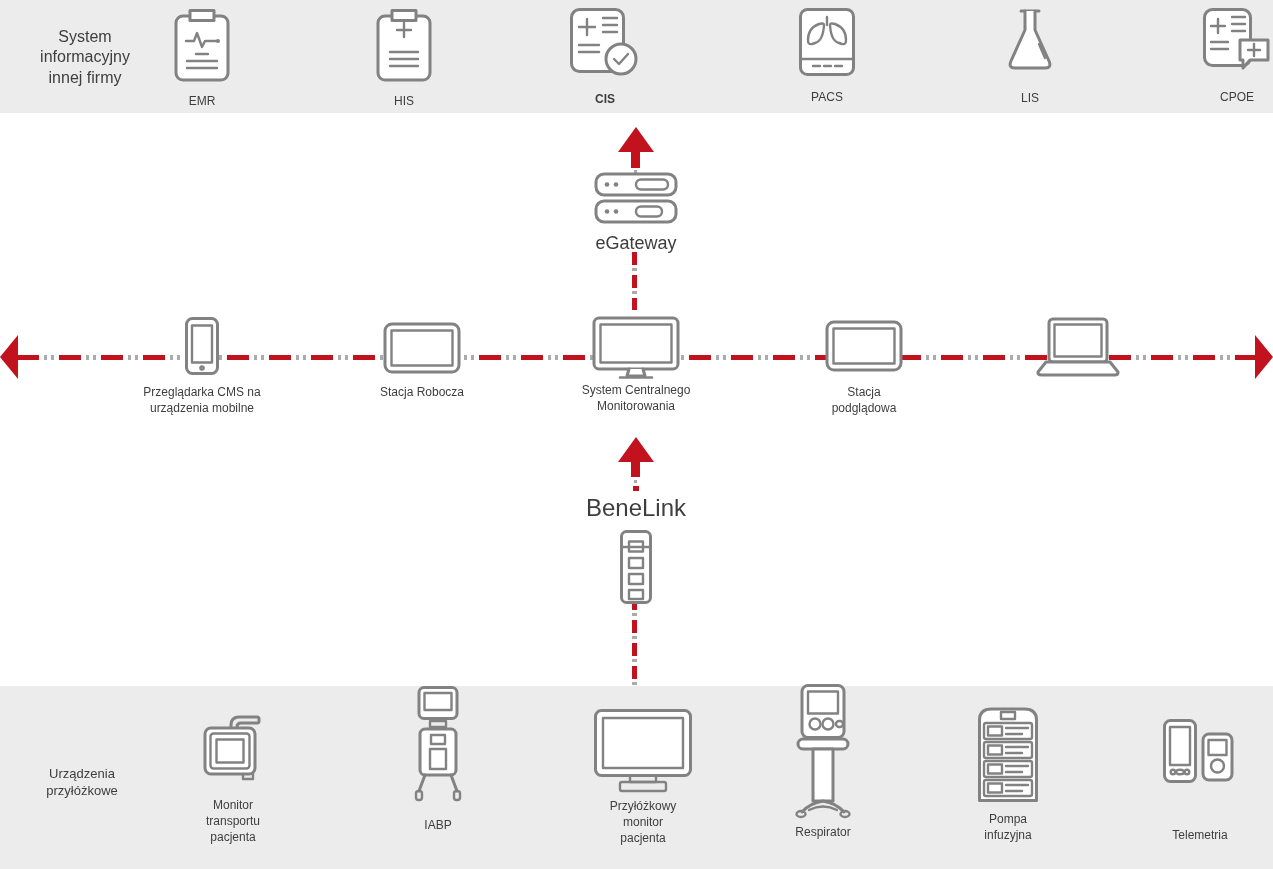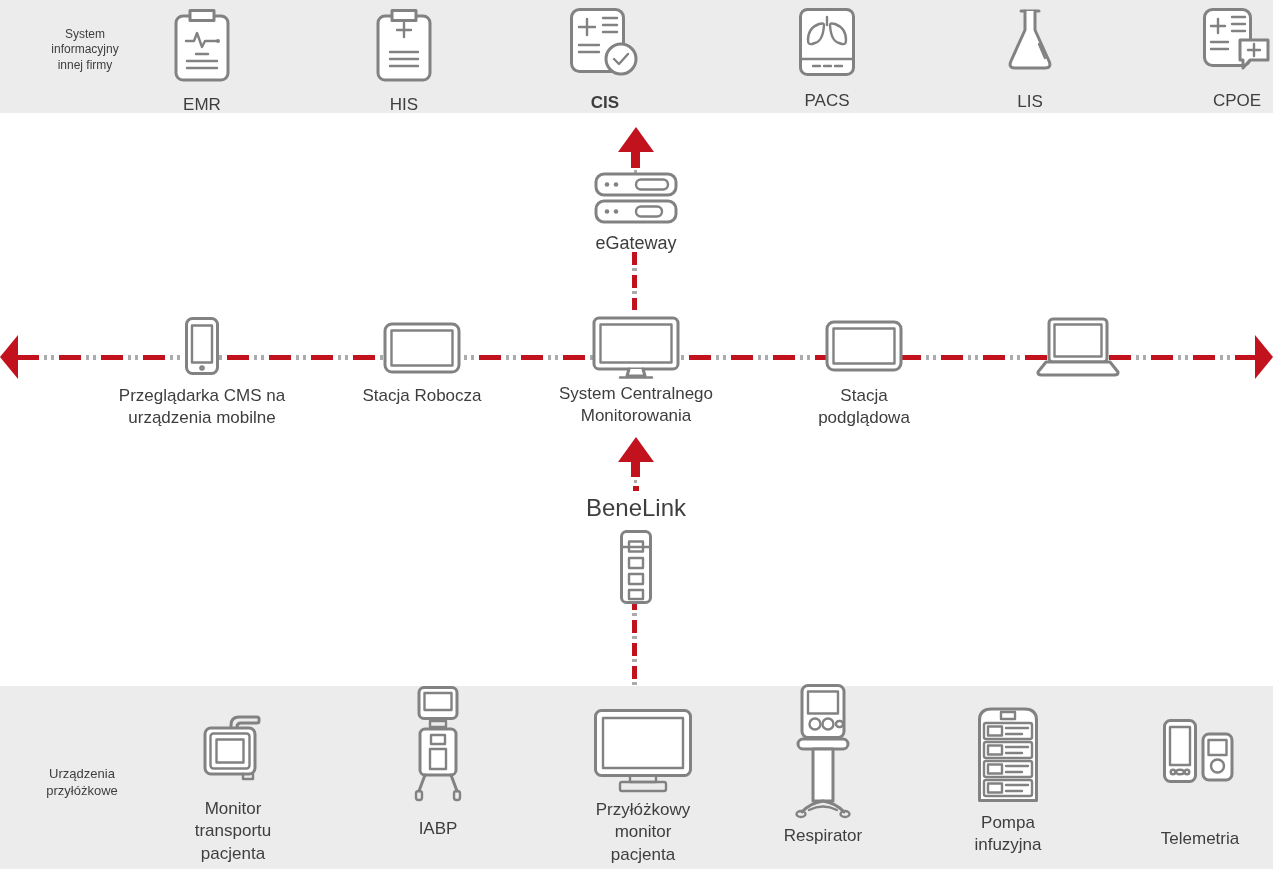--- a/index.html
+++ b/index.html
@@ -5,22 +5,22 @@
   html,body{margin:0;padding:0;background:#fff;}
   #canvas{
     position:relative;width:1273px;height:869px;overflow:hidden;background:#fff;
     font-family:"Liberation Sans","DejaVu Sans",sans-serif;color:#3e3e3e;
   }
   .band{position:absolute;left:0;width:1273px;background:#ececec;z-index:0;}
   #band-top{top:0;height:113px;}
   #band-bottom{top:686px;height:183px;}
   .lbl{white-space:pre-line;text-align:center;line-height:1.32;}
   .item{position:absolute;display:flex;flex-direction:column;align-items:center;z-index:2;}
-  .item .lbl{font-size:17px;}
-  .zone-title{position:absolute;font-size:12px;line-height:1.28;text-align:center;z-index:2;}
+  .item .lbl{font-size:12px;}
+  .zone-title{position:absolute;font-size:16px;line-height:1.28;text-align:center;z-index:2;}
   svg{display:block;}
   .stroke{fill:none;stroke:#828282;stroke-width:3;stroke-linecap:round;stroke-linejoin:round;}
   .stroke-thin{fill:none;stroke:#828282;stroke-width:2.4;stroke-linecap:round;stroke-linejoin:round;}
   .wfill{fill:#fff;stroke:#828282;stroke-width:3;stroke-linecap:round;stroke-linejoin:round;}
   .gdot{fill:#828282;stroke:none;}
   
   .h-dash{
     position:absolute;left:17px;top:355px;width:1238px;height:5px;z-index:1;
     background:repeating-linear-gradient(to right,
       #c2121e 0 22px,transparent 22px 27px,

